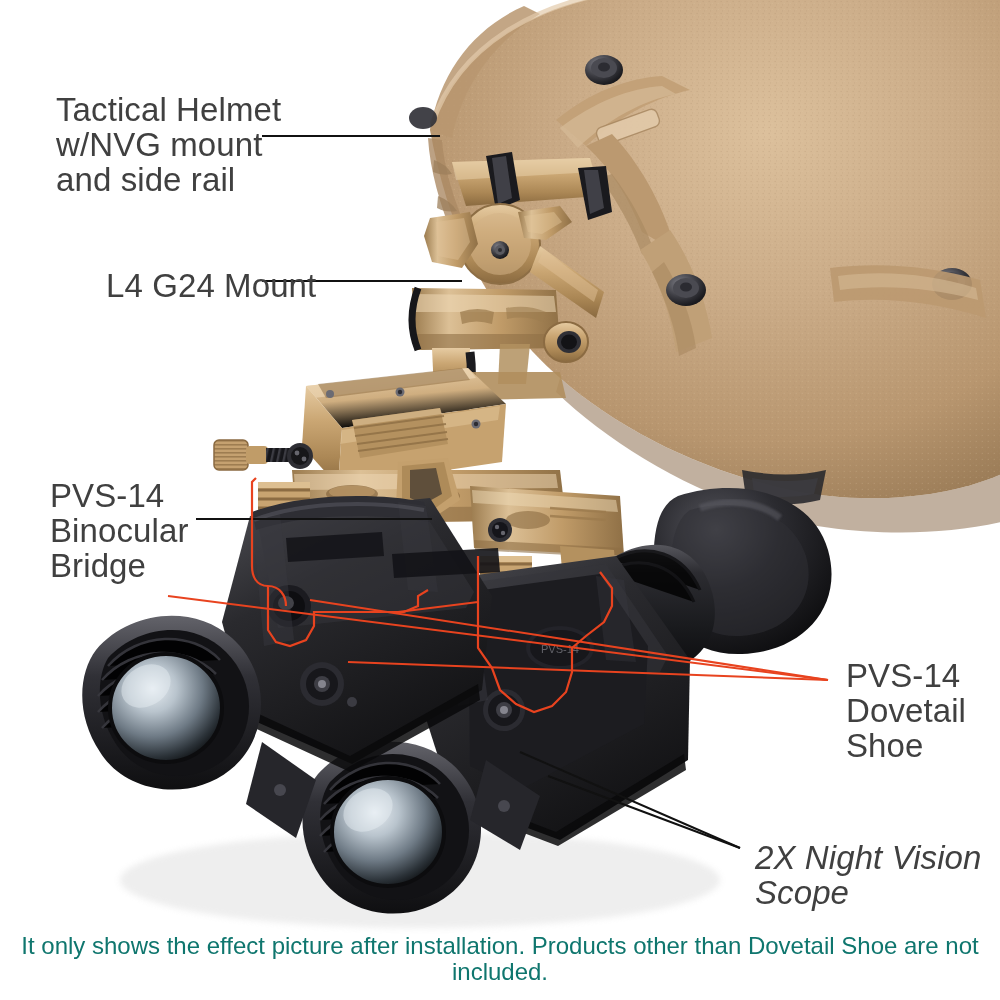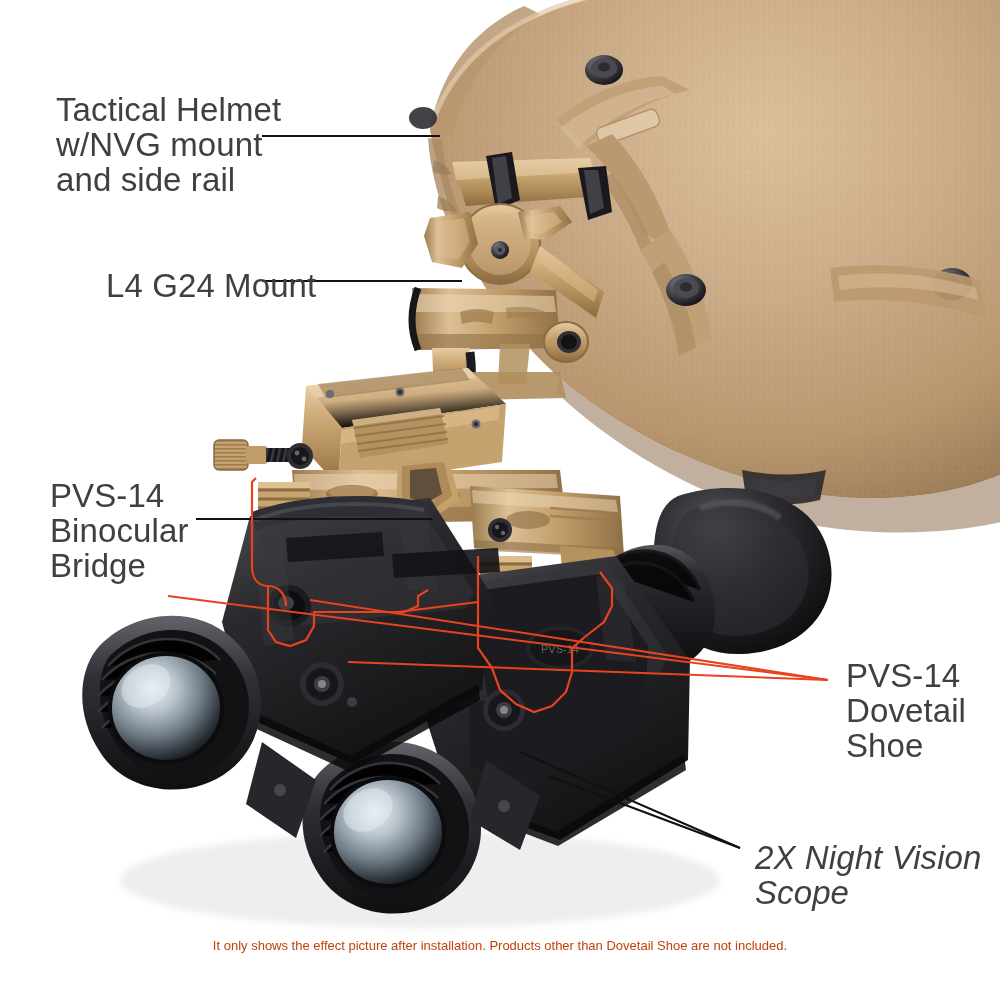--- a/index.html
+++ b/index.html
@@ -28,22 +28,22 @@
   #callout-l4{left:74px;top:268px;margin-left:32px;}
   #callout-bridge{left:50px;top:478px;}
   #callout-dovetail{left:846px;top:658px;}
   #callout-scope{left:755px;top:840px;font-style:italic;}
 
   
   #disclaimer{
     position:absolute;
     left:0;right:0;top:933px;
     text-align:center;
-    color:#c2410c;
-    font-size:13px;
+    color:#0f766e;
+    font-size:24px;
     line-height:26px;
     letter-spacing:0px;
   }
 
   
   #leaders{position:absolute;left:0;top:0;width:1000px;height:1000px;pointer-events:none;}
 </style>
 </head>
 <body>
 

